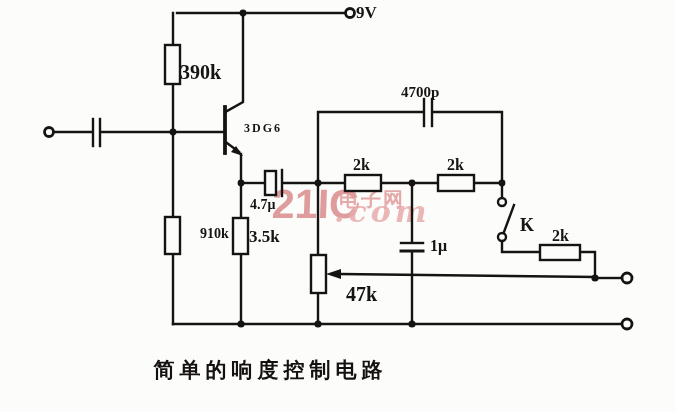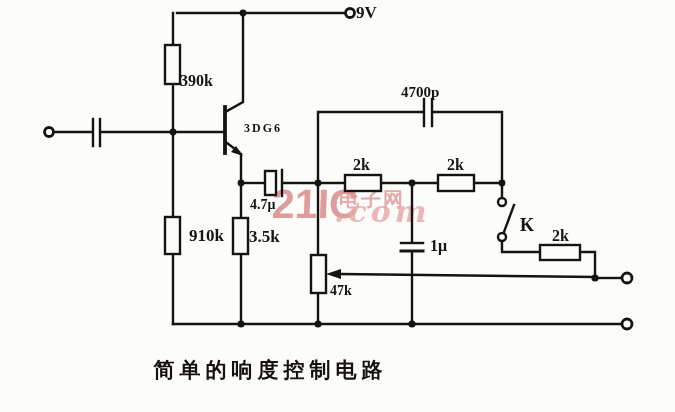--- a/index.html
+++ b/index.html
@@ -149,27 +149,27 @@
       <circle cx="412" cy="183" r="3.4"></circle>
       <circle cx="502" cy="183" r="3.4"></circle>
       <circle cx="595" cy="278" r="3.6"></circle>
       <circle cx="241" cy="324" r="3.6"></circle>
       <circle cx="318" cy="324" r="3.6"></circle>
       <circle cx="412" cy="324" r="3.6"></circle>
     </g>
   </svg>
 
   <span class="lbl" style="left:356px;top:4px;font-size:17px">9V</span>
-  <span class="lbl" style="left:180px;top:73px;font-size:16px">390k</span>
+  <span class="lbl" style="left:180px;top:62px;font-size:20px">390k</span>
   <span class="lbl" style="left:244px;top:122px;font-size:12px;letter-spacing:2px">3DG6</span>
-  <span class="lbl" style="left:189px;top:227px;font-size:17px">910k</span>
+  <span class="lbl" style="left:200px;top:227px;font-size:14px">910k</span>
   <span class="lbl" style="left:249px;top:228px;font-size:17px">3.5k</span>
   <span class="lbl" style="left:250px;top:198px;font-size:14px">4.7μ</span>
   <span class="lbl" style="left:401px;top:85px;font-size:15px">4700p</span>
   <span class="lbl" style="left:353px;top:157px;font-size:16px">2k</span>
   <span class="lbl" style="left:447px;top:157px;font-size:16px">2k</span>
   <span class="lbl" style="left:430px;top:238px;font-size:16px">1μ</span>
-  <span class="lbl" style="left:330px;top:284px;font-size:14px">47k</span>
+  <span class="lbl" style="left:346px;top:284px;font-size:20px">47k</span>
   <span class="lbl" style="left:520px;top:216px;font-size:18px">K</span>
   <span class="lbl" style="left:552px;top:228px;font-size:16px">2k</span>
 
   <div class="caption">简单的响度控制电路</div>
 </div>
 
 </body></html>

